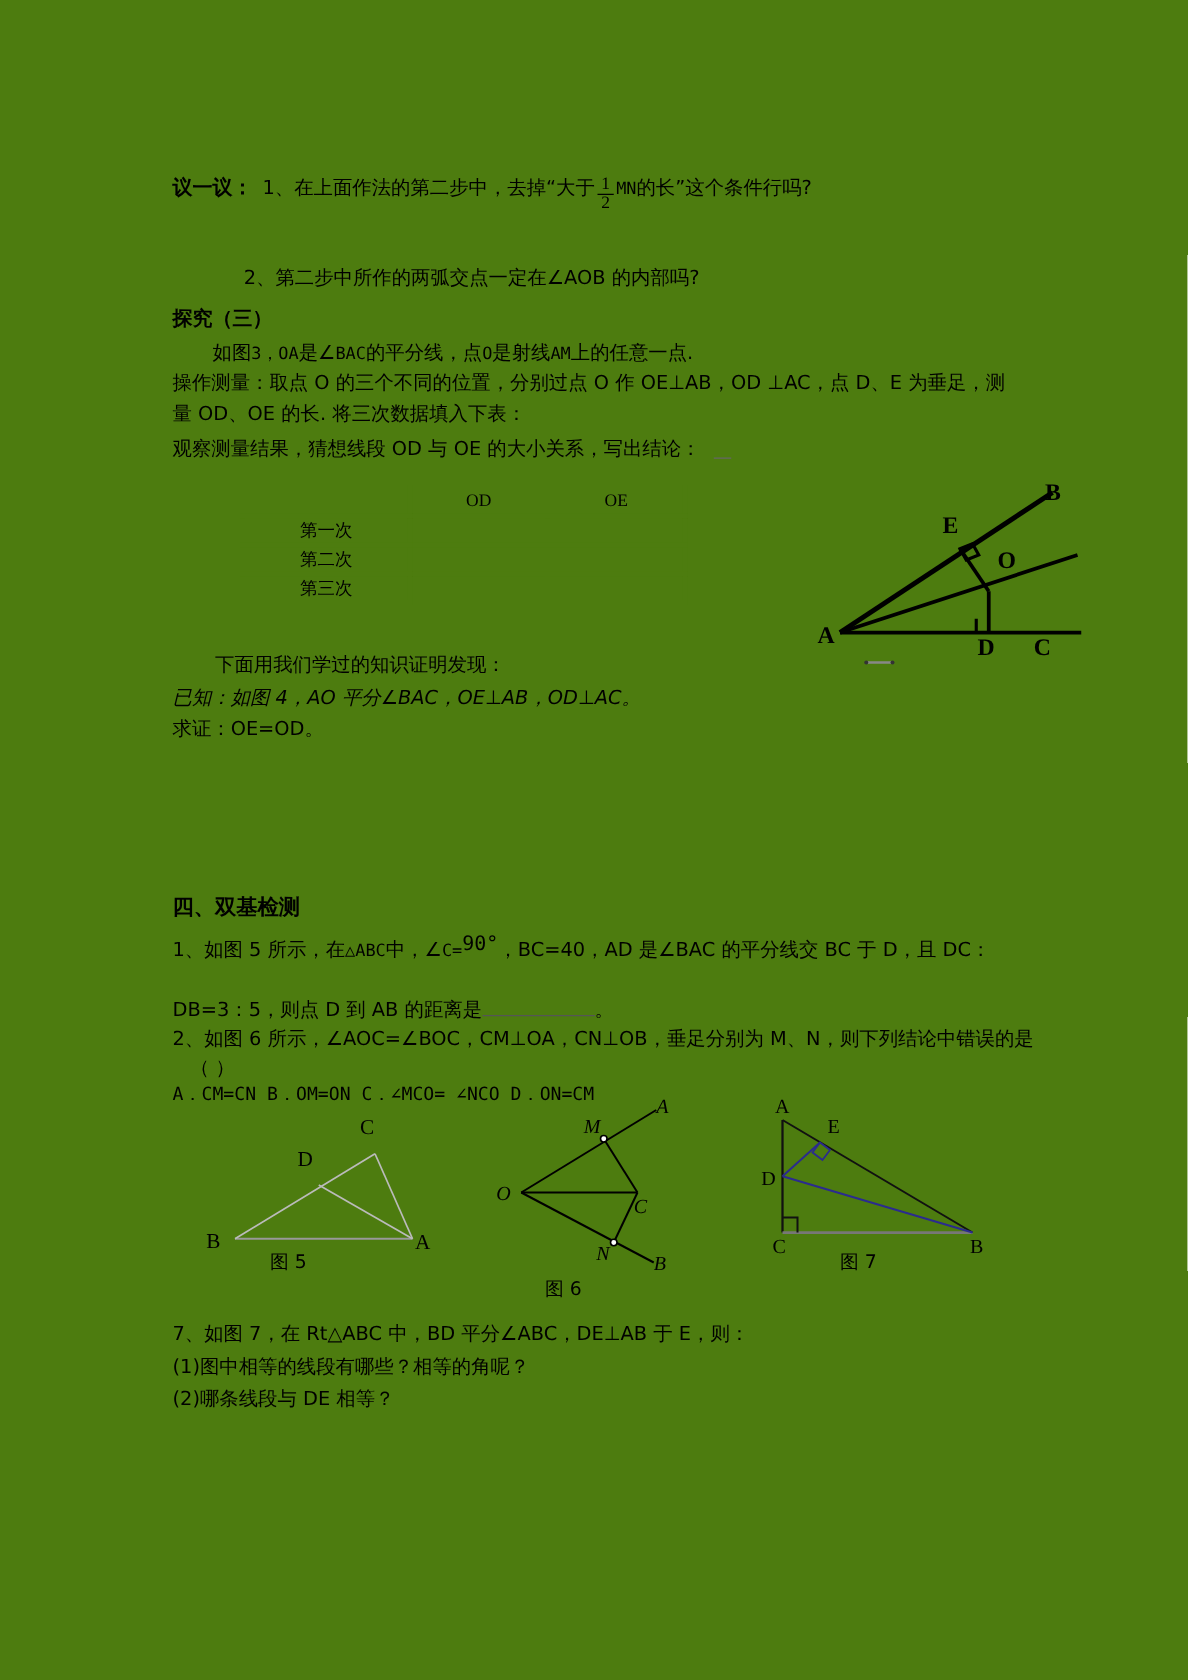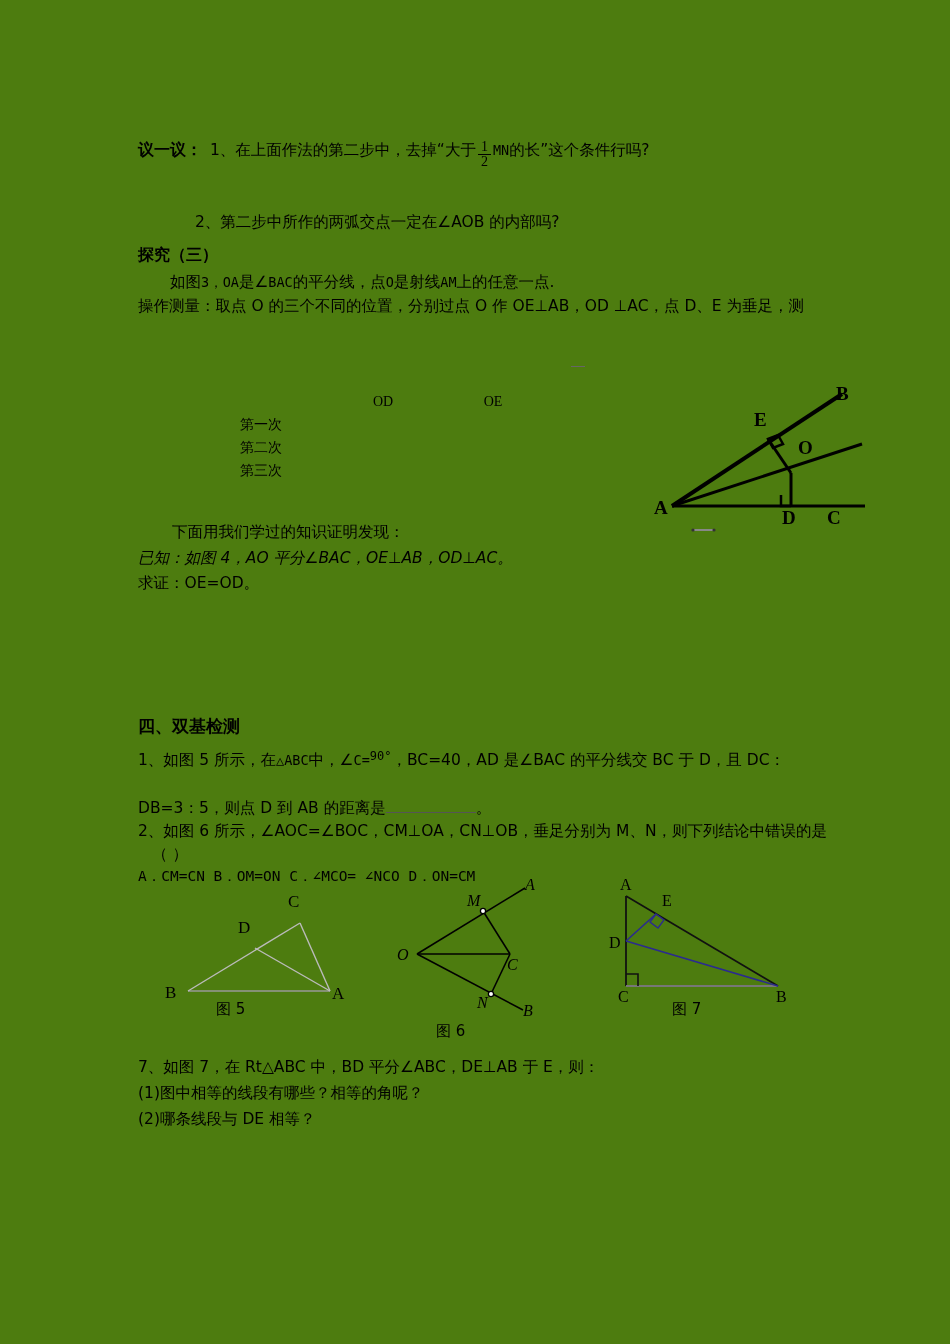--- a/index.html
+++ b/index.html
@@ -126,20 +126,22 @@
     <span class="han">是∠</span>
     <span class="sc">BAC</span>
     <span class="han">的平分线，点</span>
     <span class="sc">O</span>
     <span class="han">是射线</span>
     <span class="sc">AM</span>
     <span class="han">上的任意一点.</span>
   </div>
 
   <div class="txt han" style="left:138px; top:297px;">操作测量：取点 O 的三个不同的位置，分别过点 O 作 OE⊥AB，OD ⊥AC，点 D、E 为垂足，测</div>
+  <div class="txt han" style="left:138px; top:322px;">量 OD、OE 的长. 将三次数据填入下表：</div>
+  <div class="txt han" style="left:138px; top:350px;">观察测量结果，猜想线段 OD 与 OE 的大小关系，写出结论：</div>
   <div class="txt" style="left:571px; top:350px; width:14px; border-bottom:1px solid #666; height:16px;"></div>
 
   <table id="measure-table">
     <colgroup>
         <col class="c0">
         <col class="c1">
         <col class="c2">
       </colgroup>
     <thead>
       <tr>
@@ -201,21 +203,21 @@
   <div class="txt han" style="left:138px; top:549px;font-style:italic;">已知：如图 4，AO 平分∠BAC，OE⊥AB，OD⊥AC。</div>
   <div class="txt han" style="left:138px; top:574px;">求证：OE=OD。</div>
 
   <div class="txt hanb" style="left:138px; top:716px; font-size:17px;">四、双基检测</div>
 
   <div class="row" style="left:138px; top:750px;">
     <span class="han">1、如图 5 所示，在</span>
     <span class="sc">△ABC</span>
     <span class="han">中，∠</span>
     <span class="sc">C=</span>
-    <span class="sc" style="font-size:12px; position:relative; top:-5px;">90°</span>
+    <span class="sc" style="font-size:16px; position:relative; top:-5px;">90°</span>
     <span class="han">，BC=40，AD 是∠BAC 的平分线交 BC 于 D，且 DC：</span>
   </div>
 
   <div class="row" style="left:138px; top:796px;">
     <span class="han">DB=3：5，则点 D 到 AB 的距离是</span>
     <span class="blank-line" style="width:90px;"></span>
     <span class="han">。</span>
   </div>
 
   <div class="txt han" style="left:138px; top:822px;">2、如图 6 所示，∠AOC=∠BOC，CM⊥OA，CN⊥OB，垂足分别为 M、N，则下列结论中错误的是</div>

